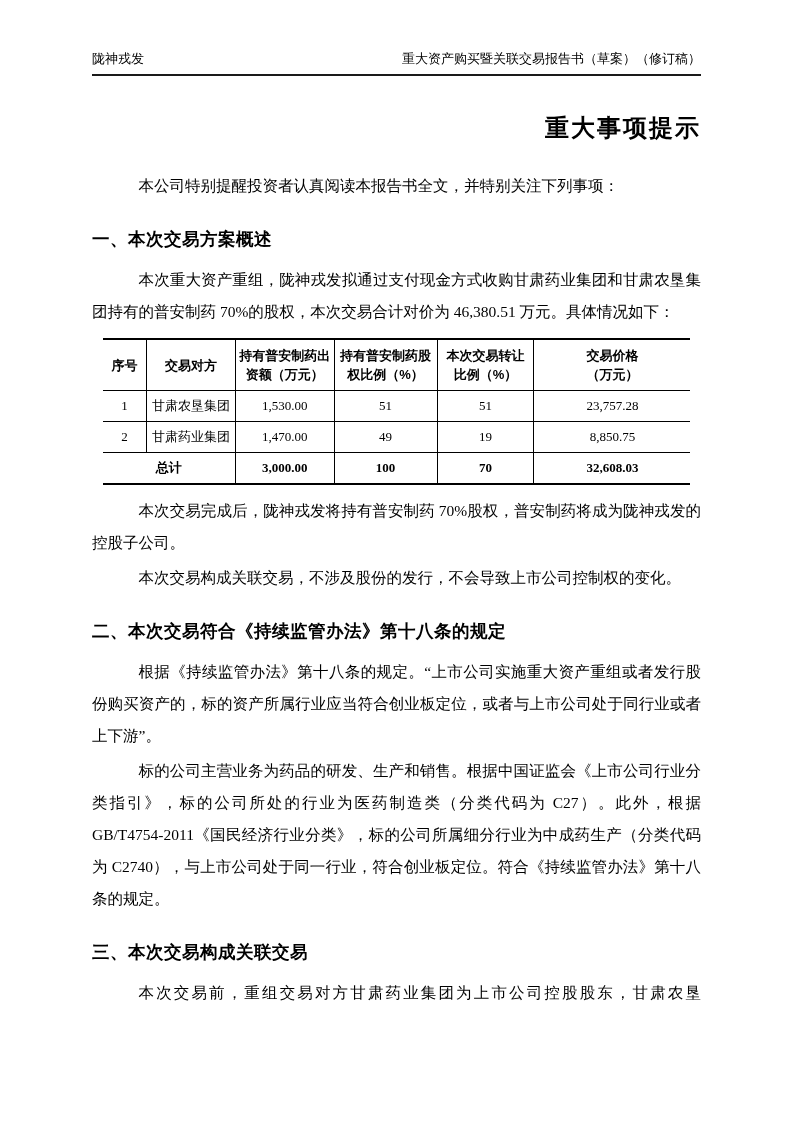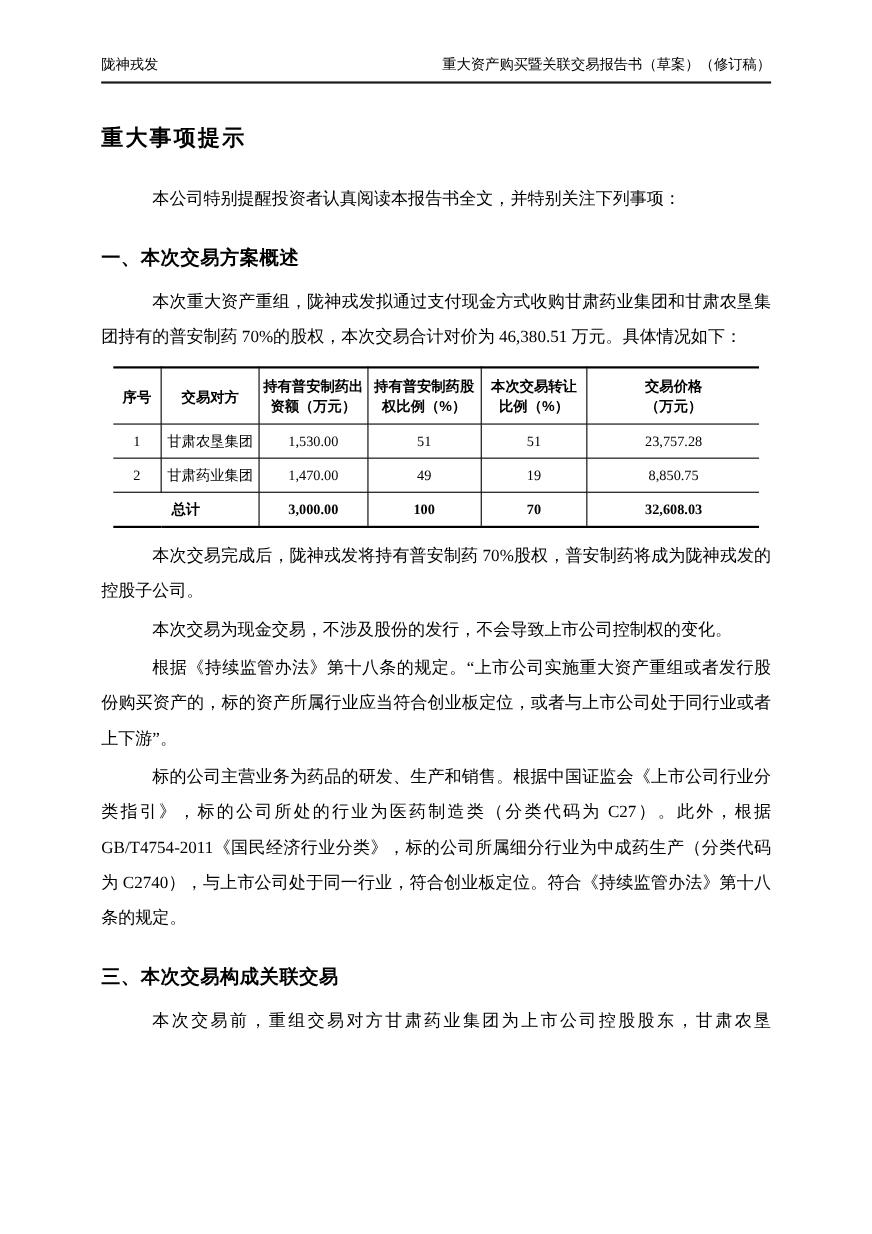--- a/index.html
+++ b/index.html
@@ -22,24 +22,24 @@
     align-items: flex-end;
     font-size: 13px;
     padding-bottom: 6px;
     border-bottom: 2px solid #1a1a1a;
   }
   .doc-header .hdr-left  { white-space: nowrap; }
   .doc-header .hdr-right { white-space: nowrap; text-align: center; }
 
   .doc-title {
     margin: 36px 0 0 0;
-    text-align: left;
+    text-align: right;
     font-family: "Liberation Sans", sans-serif;
     font-weight: bold;
-    font-size: 20px;
+    font-size: 24px;
     letter-spacing: 2px;
   }
 
   .para {
     margin: 0;
     font-size: 15.5px;
     line-height: 32px;
     text-align: justify;
     text-indent: 3em;
   }
@@ -154,22 +154,23 @@
         <td colspan="2">总计</td>
         <td>3,000.00</td>
         <td>100</td>
         <td>70</td>
         <td>32,608.03</td>
       </tr>
     </tbody>
   </table>
 
   <p class="para">本次交易完成后，陇神戎发将持有普安制药 70%股权，普安制药将成为陇神戎发的控股子公司。</p>
-  <p class="para">本次交易为现金交易，不涉及股份的发行，不会导致上市公司控制权的变化。</p>
+  <p class="para">本次交易构成关联交易，不涉及股份的发行，不会导致上市公司控制权的变化。</p>
 
+  <h2 class="section-heading">二、本次交易符合《持续监管办法》第十八条的规定</h2>
   <p class="para">根据《持续监管办法》第十八条的规定。“上市公司实施重大资产重组或者发行股份购买资产的，标的资产所属行业应当符合创业板定位，或者与上市公司处于同行业或者上下游”。</p>
   <p class="para">标的公司主营业务为药品的研发、生产和销售。根据中国证监会《上市公司行业分类指引》，标的公司所处的行业为医药制造类（分类代码为 C27）。此外，根据 GB/T4754-2011《国民经济行业分类》，标的公司所属细分行业为中成药生产（分类代码为 C2740），与上市公司处于同一行业，符合创业板定位。符合《持续监管办法》第十八条的规定。</p>
 
   <h2 class="section-heading">三、本次交易构成关联交易</h2>
   <p class="para fill-last">本次交易前，重组交易对方甘肃药业集团为上市公司控股股东，甘肃农垦</p>
 
 
 </div>
 
 </body></html>

